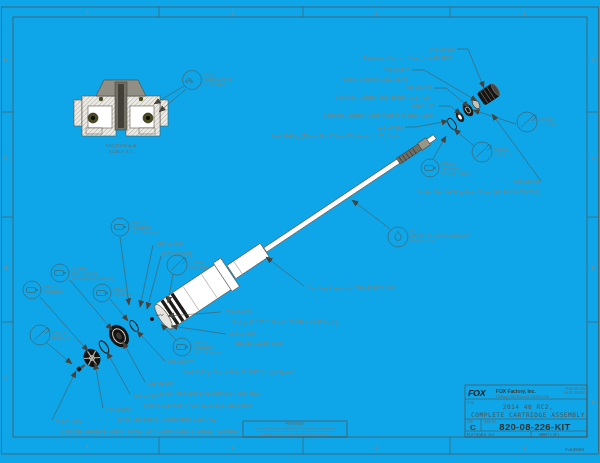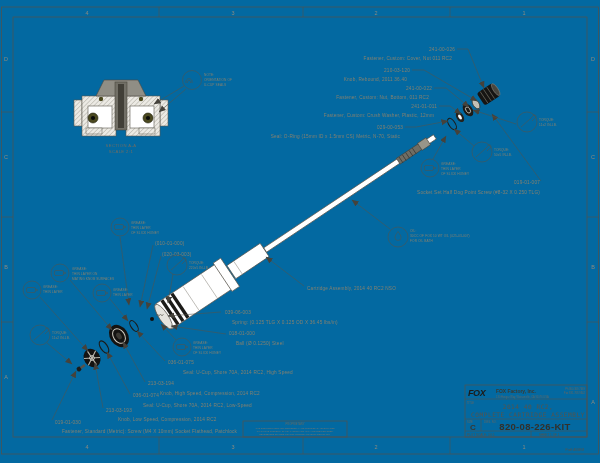--- a/index.html
+++ b/index.html
@@ -1,16 +1,16 @@
 <!DOCTYPE html>
 <html style="--paper: #fefefe; --ink: #55524a; --ink2: #85816f; --dark: #1c1b18; --olive: #4b4920; --tb: #3a372f;"><head>
 <meta charset="utf-8">
 <style>
   html,body{margin:0;padding:0;background:#e9e9e6;}
-  .sheet{position:relative;width:600px;height:463px;background:#0369a1;overflow:hidden;
+  .sheet{position:relative;width:600px;height:463px;background:#0ea5e9;overflow:hidden;
          font-family:"Liberation Sans",sans-serif;}
   svg{position:absolute;inset:0;}
   
   .ln{stroke:var(--ink);stroke-width:.55;fill:none;}
   .bord{stroke:var(--ink);stroke-width:.7;fill:none;}
   .part{stroke:var(--ink);stroke-width:.7;fill:#fff;}
   .oring{stroke:var(--dark);stroke-width:1.1;fill:none;}
   
   text{font-family:"Liberation Sans",sans-serif;fill:var(--ink2);}
   .lbl{font-size:4.7px;letter-spacing:.2px;}

